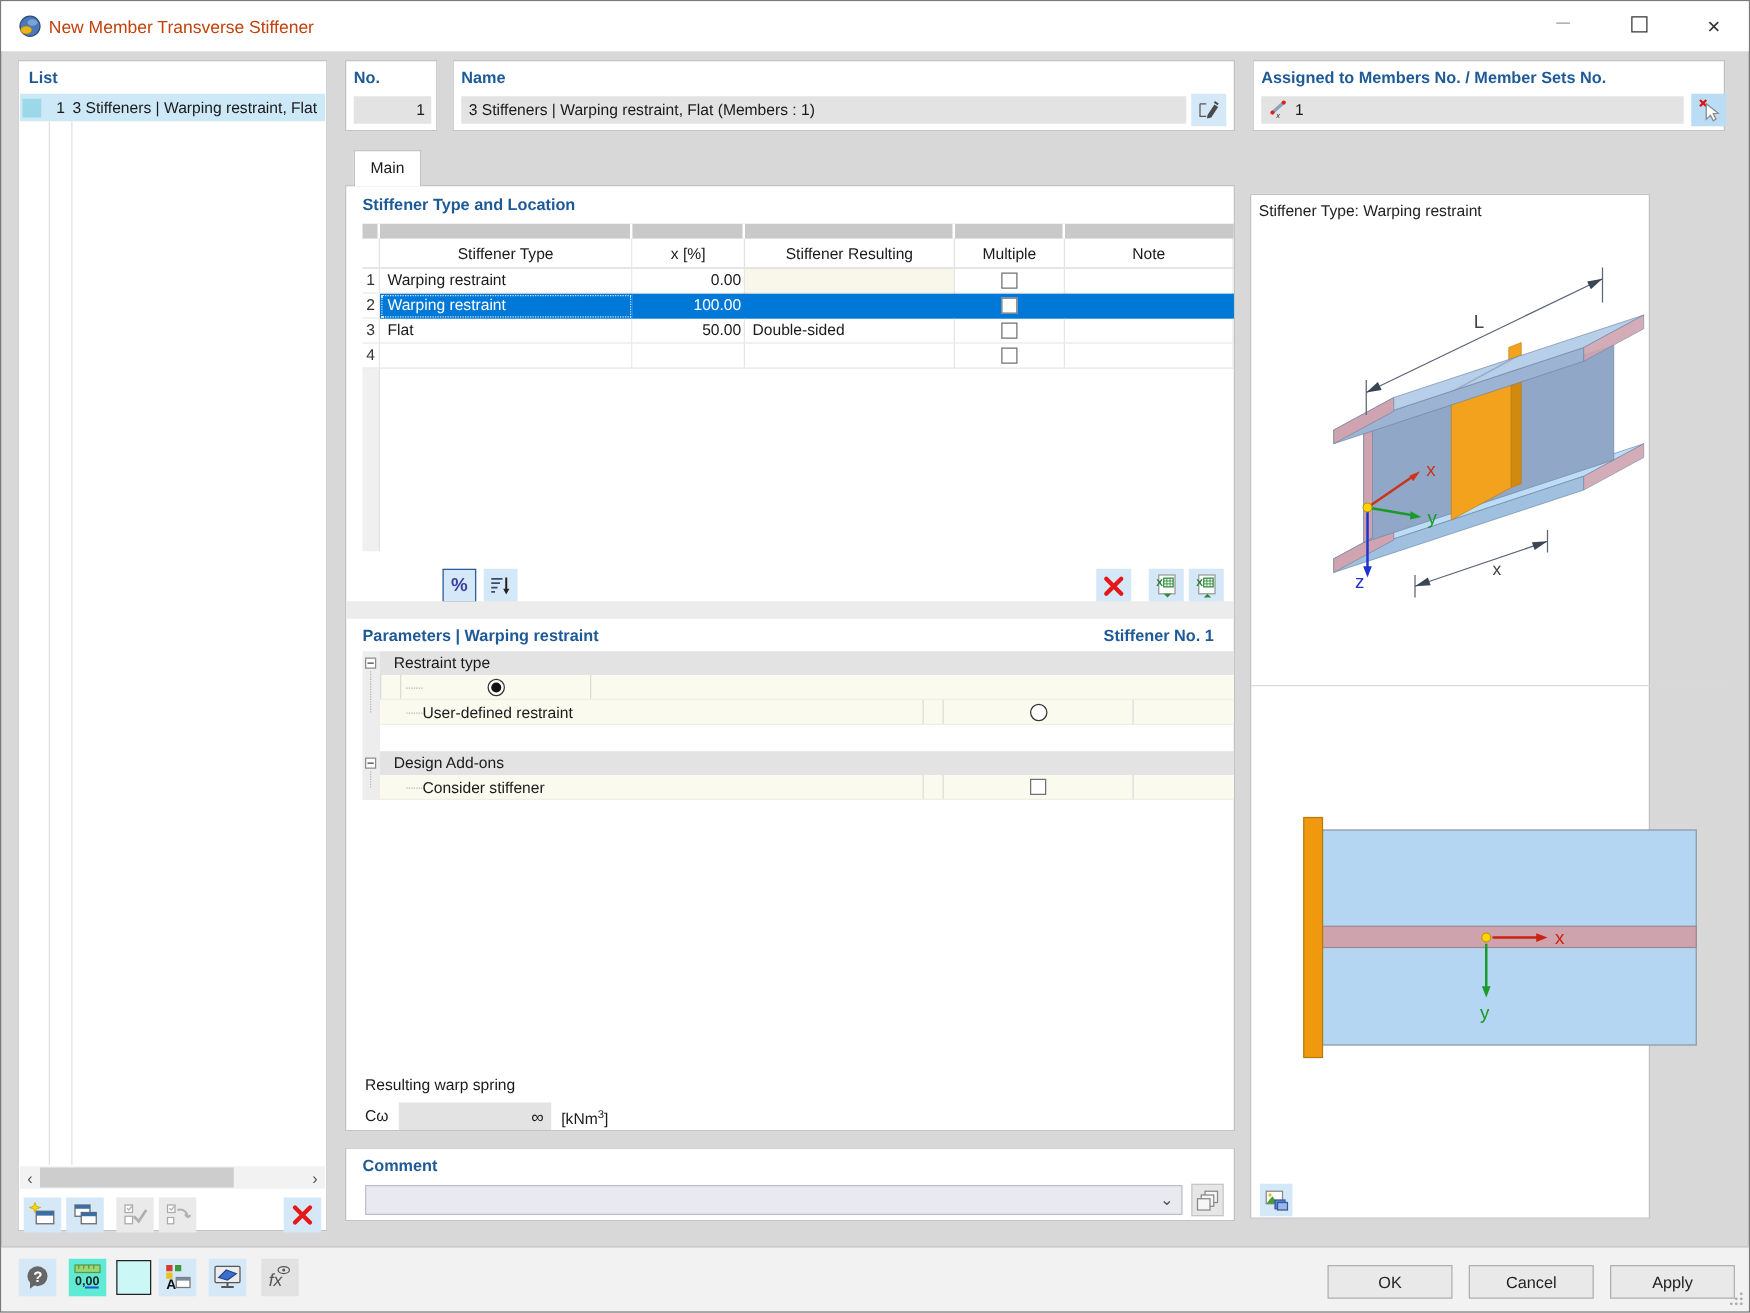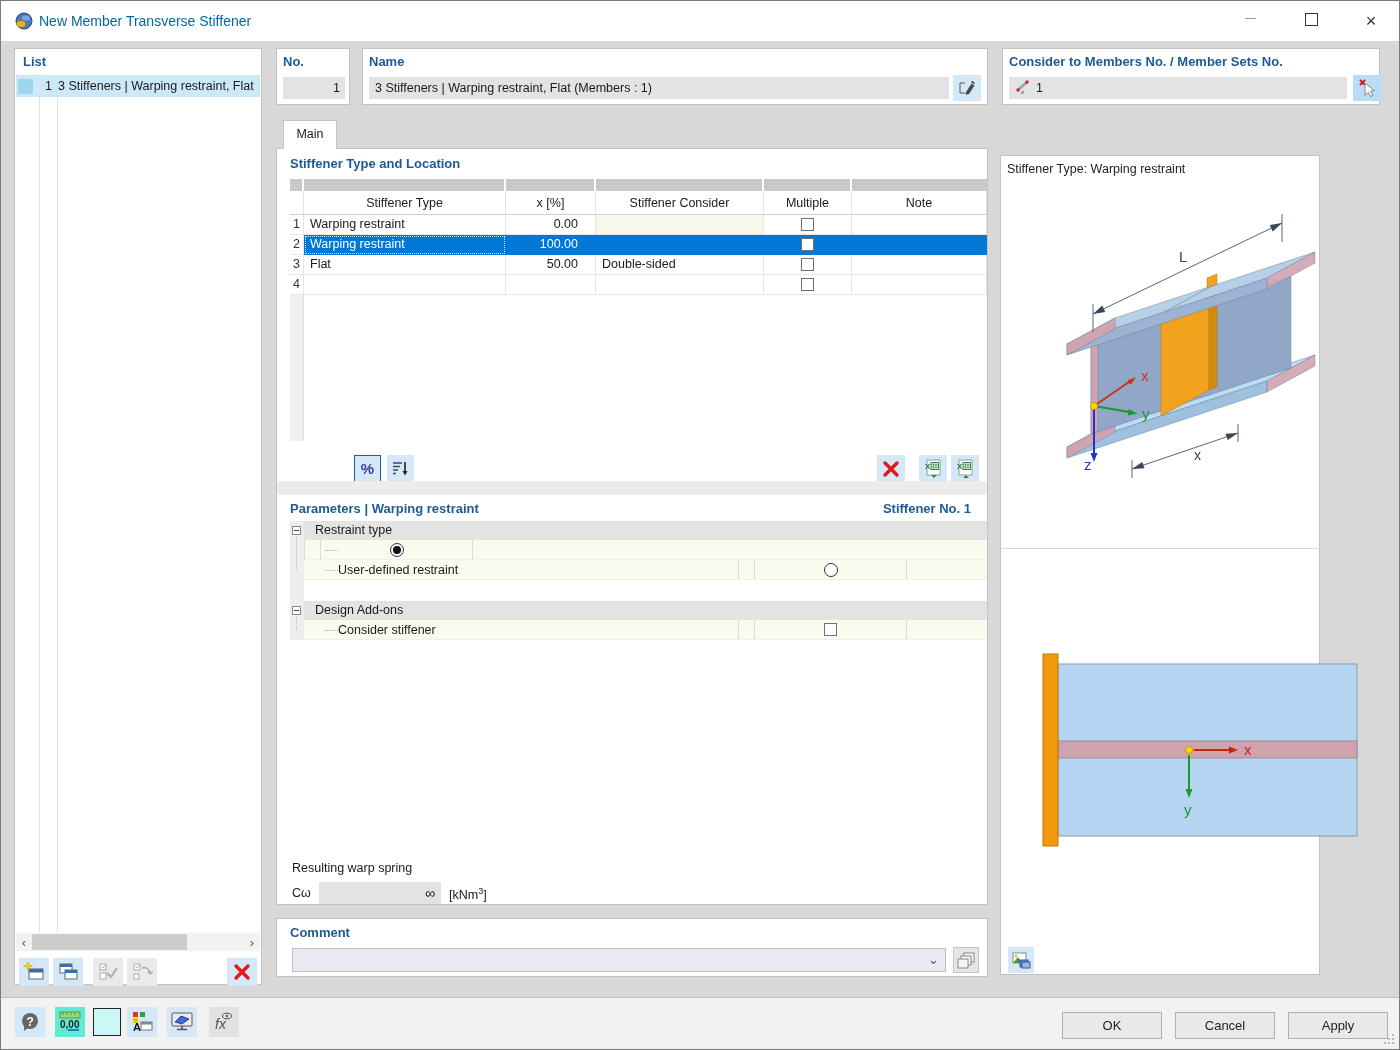--- a/index.html
+++ b/index.html
@@ -2,21 +2,21 @@
 <html><head>
 <meta charset="utf-8">
 <style>
   html,body{margin:0;padding:0;background:#9a9a9a;}
   .dialog{position:relative;width:1400px;height:1050px;background:#d8d8d8;
     font-family:"Liberation Sans","DejaVu Sans",sans-serif;font-size:12.5px;color:#1a1a1a;
     box-shadow:inset 0 0 0 1px #7a7a7a;overflow:hidden;}
   .abs{position:absolute;}
   
   .titlebar{position:absolute;left:1px;top:1px;width:1398px;height:40px;background:#ffffff;}
-  .title-text{position:absolute;left:38px;top:12px;font-size:14px;color:#0369a1;}
+  .title-text{position:absolute;left:38px;top:12px;font-size:14px;color:#c2410c;}
   .winbtn{position:absolute;top:5px;width:32px;height:30px;text-align:center;line-height:30px;color:#333;}
   
   .panel{position:absolute;background:#fff;border:1px solid #c3c3c6;box-sizing:border-box;}
   .sec-title{color:#1e5a96;font-weight:bold;font-size:13px;}
   .field{background:#e3e3e3;box-sizing:border-box;position:absolute;line-height:22px;}
   .bluebtn{position:absolute;background:#d4e8f7;display:flex;align-items:center;justify-content:center;box-sizing:border-box;}
   .graybtn{position:absolute;background:#e6e6e6;display:flex;align-items:center;justify-content:center;box-sizing:border-box;border:1px solid #c6c6c6;}
   
   .list-item{position:absolute;left:1px;top:26px;width:244px;height:22px;background:#cde9f8;display:flex;align-items:center;}
   .list-swatch{width:15px;height:15px;background:#9bd9ea;margin-left:2px;}
@@ -28,21 +28,21 @@
   .hs-thumb{position:absolute;left:16px;top:1px;height:16px;width:155px;background:#cdcdcd;}
   
   .tbl{position:absolute;left:13px;top:30px;width:697px;}
   .tgrid{display:grid;grid-template-columns:14px 202px 90px 168px 88px 135px;}
   .strip-cell{height:12px;background:#c9c9c9;border-right:2px solid #fff;box-sizing:border-box;}
   .strip-cell:last-child{border-right:none;}
   .th{height:24px;line-height:24px;text-align:center;border-right:1px solid #e2e2e2;border-bottom:1px solid #cfcfcf;box-sizing:border-box;background:#fff;}
   .td{height:20px;line-height:19px;border-right:1px solid #e6e6e6;border-bottom:1px solid #e6e6e6;box-sizing:border-box;overflow:hidden;white-space:nowrap;background:#fff;}
   .td.num{text-align:center;color:#333;}
   .td.typ{padding-left:6px;}
-  .td.xval{text-align:right;padding-right:17px;}
+  .td.xval{text-align:right;padding-right:2px;}
   .td.pos{padding-left:6px;}
   .td.ctr{display:flex;align-items:center;justify-content:center;}
   .row.sel .td{background:#0078d7;color:#fff;border-color:#0078d7;}
   .row.sel .td.num{background:#fff;color:#333;border-color:#e6e6e6;}
   .row.sel .td.typ{outline:1px dotted #cfe3f5;outline-offset:-2px;}
   .td.cream{background:#f8f7ea;}
   .checkbox{width:13px;height:13px;background:#fff;border:1px solid #707070;box-sizing:border-box;}
   .radio{width:14px;height:14px;border:1px solid #333;border-radius:50%;background:#fff;box-sizing:border-box;position:relative;}
   .radio.checked::after{content:"";position:absolute;left:2px;top:2px;width:8px;height:8px;border-radius:50%;background:#111;}
   .tbl-rest{display:grid;grid-template-columns:14px 683px;height:146px;}
@@ -150,21 +150,21 @@
     <div class="bluebtn" style="left:590px;top:26px;width:28px;height:26px;">
       <svg width="20" height="20" viewBox="0 0 20 20">
         <path d="M3 5 h5 M3 5 v10 h5" stroke="#555" fill="none"></path>
         <polygon points="9,14 14.5,5.5 17.5,7.5 12,16 8.6,16.8" fill="#4a4a4a"></polygon>
         <path d="M14.5 3.5 l3 2" stroke="#4a4a4a" stroke-width="1.6"></path>
       </svg>
     </div>
   </div>
 
   <div class="panel" style="left:1002px;top:48px;width:378px;height:57px;">
-    <div class="sec-title abs" style="left:6px;top:5px;">Consider to Members No. / Member Sets No.</div>
+    <div class="sec-title abs" style="left:6px;top:5px;">Assigned to Members No. / Member Sets No.</div>
     <div class="field" style="left:6px;top:28px;width:338px;height:22px;padding-left:6px;">
       <span style="display:inline-block;vertical-align:-3px;margin-right:5px;">
         <svg width="16" height="16" viewBox="0 0 16 16">
           <line x1="3" y1="11" x2="12" y2="3" stroke="#8aa4bc" stroke-width="2.6"></line>
           <circle cx="3" cy="11" r="1.7" fill="#d22"></circle>
             <circle cx="12" cy="3" r="1.7" fill="#d22"></circle>
           <text x="6" y="15" font-size="6" fill="#333" font-style="italic">x</text>
         </svg>
       </span><span>1</span>
     </div>
@@ -189,21 +189,21 @@
           <div class="strip-cell"></div>
           <div class="strip-cell"></div>
         <div class="strip-cell"></div>
           <div class="strip-cell"></div>
           <div class="strip-cell"></div>
       </div>
       <div class="tgrid">
         <div class="th"></div>
         <div class="th">Stiffener Type</div>
         <div class="th">x [%]</div>
-        <div class="th">Stiffener Consider</div>
+        <div class="th">Stiffener Resulting</div>
         <div class="th">Multiple</div>
         <div class="th">Note</div>
       </div>
       <div class="tgrid row">
         <div class="td num">1</div>
         <div class="td typ">Warping restraint</div>
         <div class="td xval">0.00</div>
         <div class="td pos cream"></div>
         <div class="td ctr">
             <span class="checkbox"></span>

